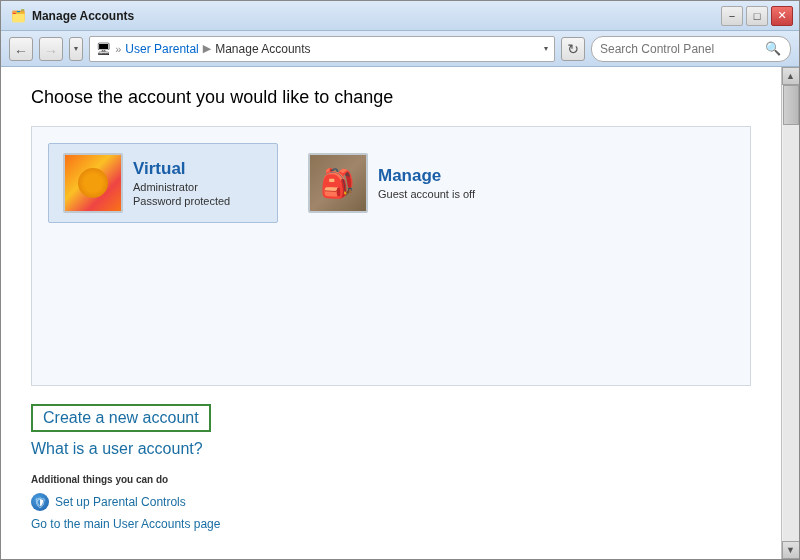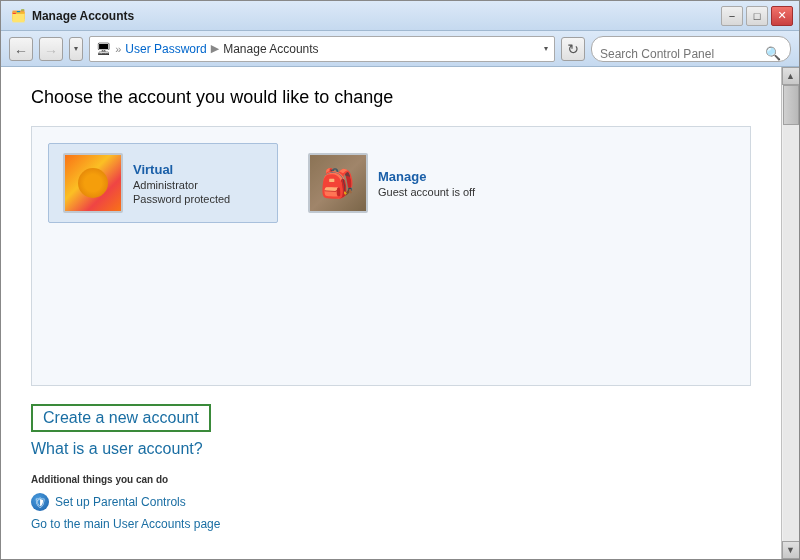--- a/index.html
+++ b/index.html
@@ -158,21 +158,21 @@
       color: #555;
     }
 
     .search-bar {
       height: 26px;
       width: 200px;
       background: white;
       border: 1px solid #aaa;
       border-radius: 12px;
       display: flex;
-      align-items: flex-end;
+      align-items: center;
       padding: 0 8px;
       gap: 0;
     }
 
     .search-input {
       border: none;
       outline: none;
       font-size: 12px;
       color: #999;
       width: 100%;
@@ -290,21 +290,21 @@
       font-size: 28px;
     }
 
     .account-info {
       display: flex;
       flex-direction: column;
       gap: 2px;
     }
 
     .account-name {
-      font-size: 13px;
+      font-size: 17px;
       font-weight: bold;
       color: #1a5fa8;
     }
 
     .account-type {
       font-size: 11px;
       color: #333;
     }
 
     .account-status {
@@ -423,21 +423,21 @@
   </div>
 
   <div class="nav-bar">
     <div class="nav-btn">←</div>
     <div class="nav-btn disabled">→</div>
     <div class="nav-dropdown-btn">▾</div>
 
     <div class="breadcrumb-bar">
       <span>🖥</span>
       <span class="breadcrumb-sep">»</span>
-      <span class="breadcrumb-link">User Password</span>
+      <span class="breadcrumb-link">User Parental</span>
       <span class="breadcrumb-sep">▶</span>
       <span class="breadcrumb-current">Manage Accounts</span>
       <span class="breadcrumb-dropdown">▾</span>
     </div>
 
     <div class="nav-refresh">↻</div>
 
     <div class="search-bar">
       <input class="search-input" type="text" placeholder="Search Control Panel" style="">
       <span class="search-icon">🔍</span>

